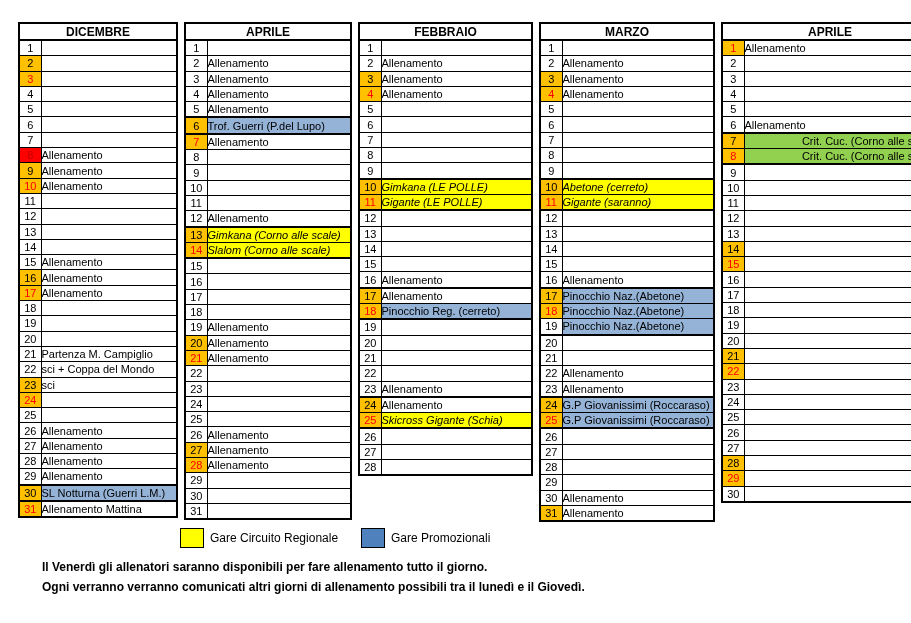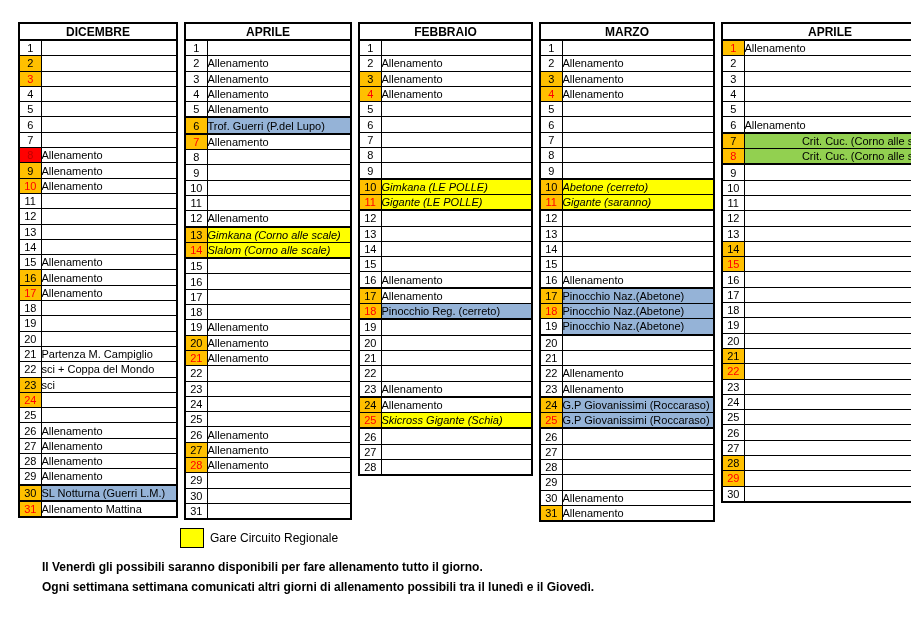--- a/index.html
+++ b/index.html
@@ -703,19 +703,23 @@
           </tr>
         </tbody>
       </table>
     </div>
 
   <div class="legend">
     <div class="legend-item l0">
       <span class="swatch" style="background: rgb(255, 255, 0);"></span>
       <span>Gare Circuito Regionale</span>
     </div>
+    <div class="legend-item l1">
+      <span class="swatch" style="background: rgb(79, 129, 189);"></span>
+      <span>Gare Promozionali</span>
+    </div>
   </div>
 
   <div class="notes">
-    <div>Il Venerdì gli possibili saranno disponibili per fare allenamento tutto il giorno.</div>
-    <div>Ogni settimana settimana comunicati altri giorni di allenamento possibili tra il lunedì e il Giovedì.</div>
+    <div>Il Venerdì gli allenatori saranno disponibili per fare allenamento tutto il giorno.</div>
+    <div>Ogni verranno verranno comunicati altri giorni di allenamento possibili tra il lunedì e il Giovedì.</div>
   </div>
 </div>
 
 </body></html>

